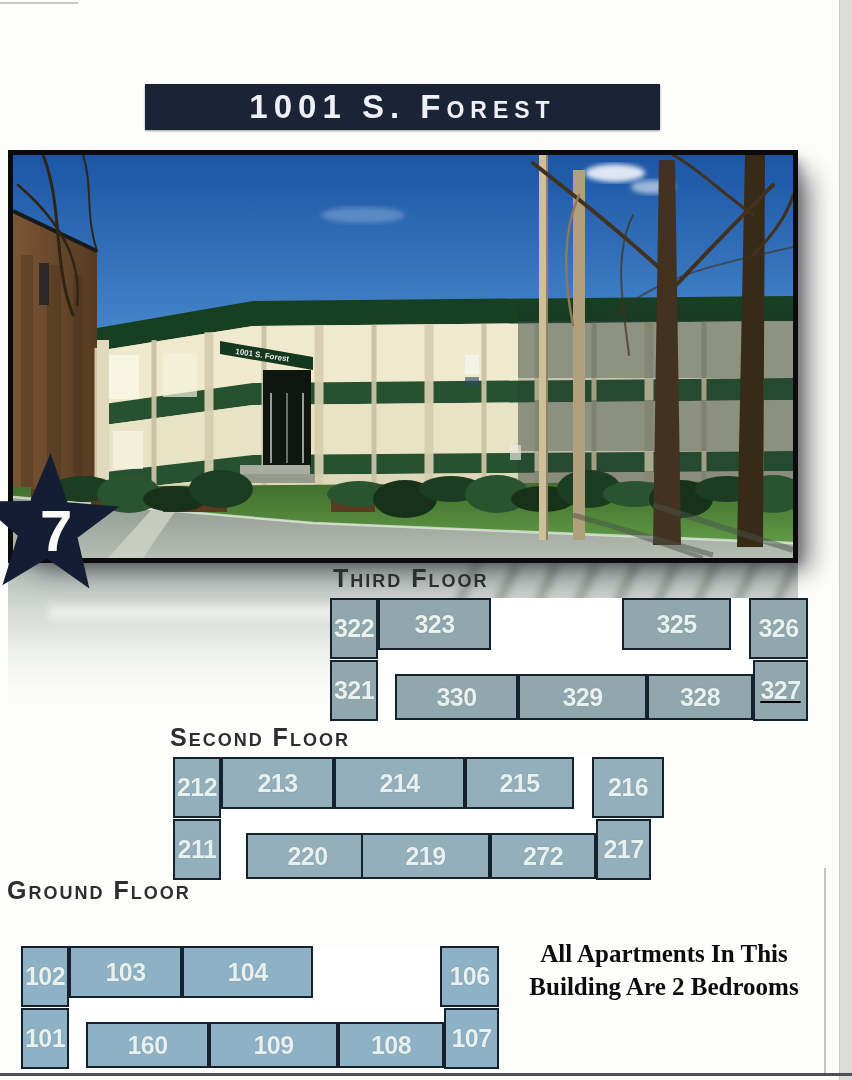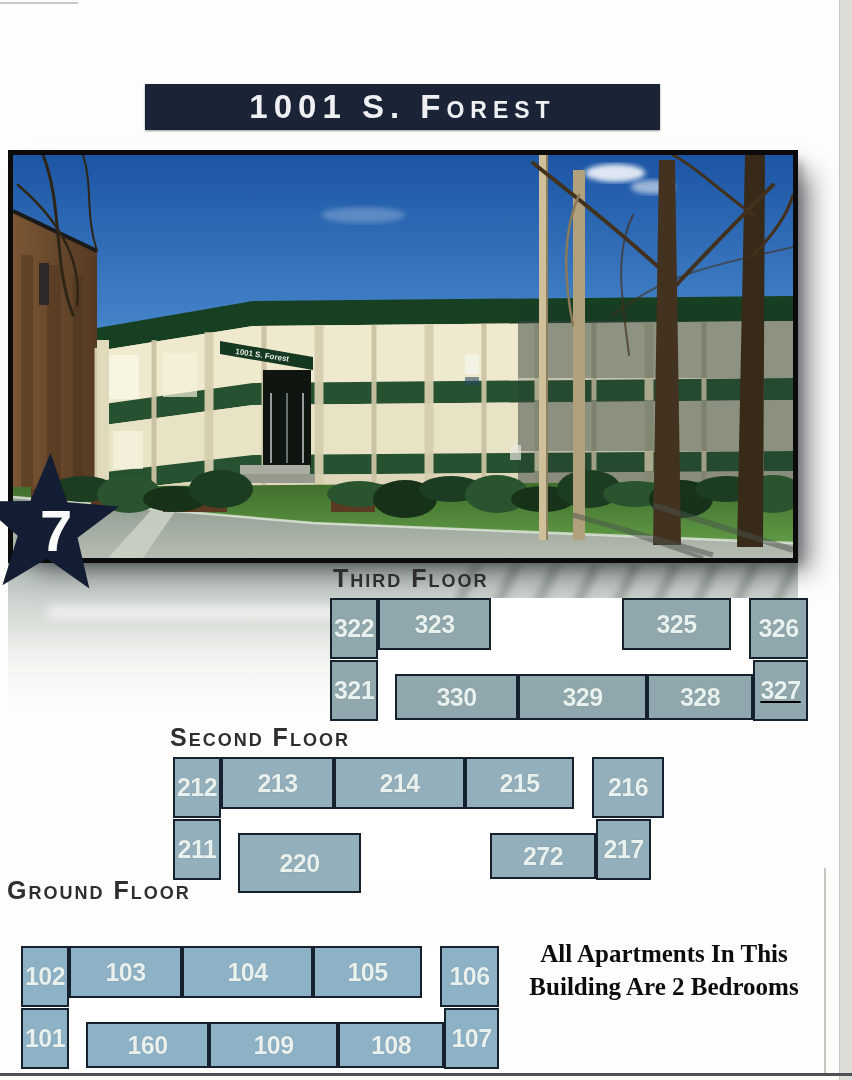--- a/index.html
+++ b/index.html
@@ -258,44 +258,44 @@
         </div>
         <div class="room" style="left: 292px; top: 0px; width: 109px; height: 52px; background: rgb(147, 175, 187);">
           <span>215</span>
         </div>
         <div class="room" style="left: 419px; top: 0px; width: 72px; height: 61px; background: rgb(147, 175, 187);">
           <span>216</span>
         </div>
         <div class="room" style="left: 0px; top: 62px; width: 48px; height: 61px; background: rgb(147, 175, 187);">
           <span>211</span>
         </div>
-        <div class="room" style="left: 65px; top: 76px; width: 123px; height: 60px; background: rgb(147, 175, 187);">
+        <div class="room" style="left: 73px; top: 76px; width: 123px; height: 46px; background: rgb(147, 175, 187);">
           <span>220</span>
+        </div>
+        <div class="room" style="left: 188px; top: 76px; width: 129px; height: 46px; background: rgb(147, 175, 187);">
+          <span>219</span>
         </div>
         <div class="room" style="left: 317px; top: 76px; width: 106px; height: 46px; background: rgb(147, 175, 187);">
           <span>272</span>
         </div>
         <div class="room" style="left: 423px; top: 62px; width: 55px; height: 61px; background: rgb(147, 175, 187);">
           <span>217</span>
         </div>
       </div>
       <div class="floor-label" style="left: 7px; top: 876px;">Ground Floor</div>
       <div class="plan" style="left: 21px; top: 910px; margin-top: 36px;">
         <div class="room" style="left: 0px; top: 0px; width: 48px; height: 61px; background: rgb(141, 177, 197);">
           <span>102</span>
         </div>
         <div class="room" style="left: 48px; top: 0px; width: 113px; height: 52px; background: rgb(141, 177, 197);">
           <span>103</span>
         </div>
         <div class="room" style="left: 161px; top: 0px; width: 131px; height: 52px; background: rgb(141, 177, 197); align-items: center;">
           <span>104</span>
         </div>
-        <div class="room" style="left: 292px; top: 0px; width: 109px; height: 52px; background: rgb(141, 177, 197);">
-          <span>105</span>
-        </div>
         <div class="room" style="left: 419px; top: 0px; width: 59px; height: 61px; background: rgb(141, 177, 197);">
           <span>106</span>
         </div>
         <div class="room" style="left: 0px; top: 62px; width: 48px; height: 61px; background: rgb(141, 177, 197);">
           <span>101</span>
         </div>
         <div class="room" style="left: 65px; top: 76px; width: 123px; height: 46px; background: rgb(141, 177, 197);">
           <span>160</span>
         </div>
         <div class="room" style="left: 188px; top: 76px; width: 129px; height: 46px; background: rgb(141, 177, 197);">

